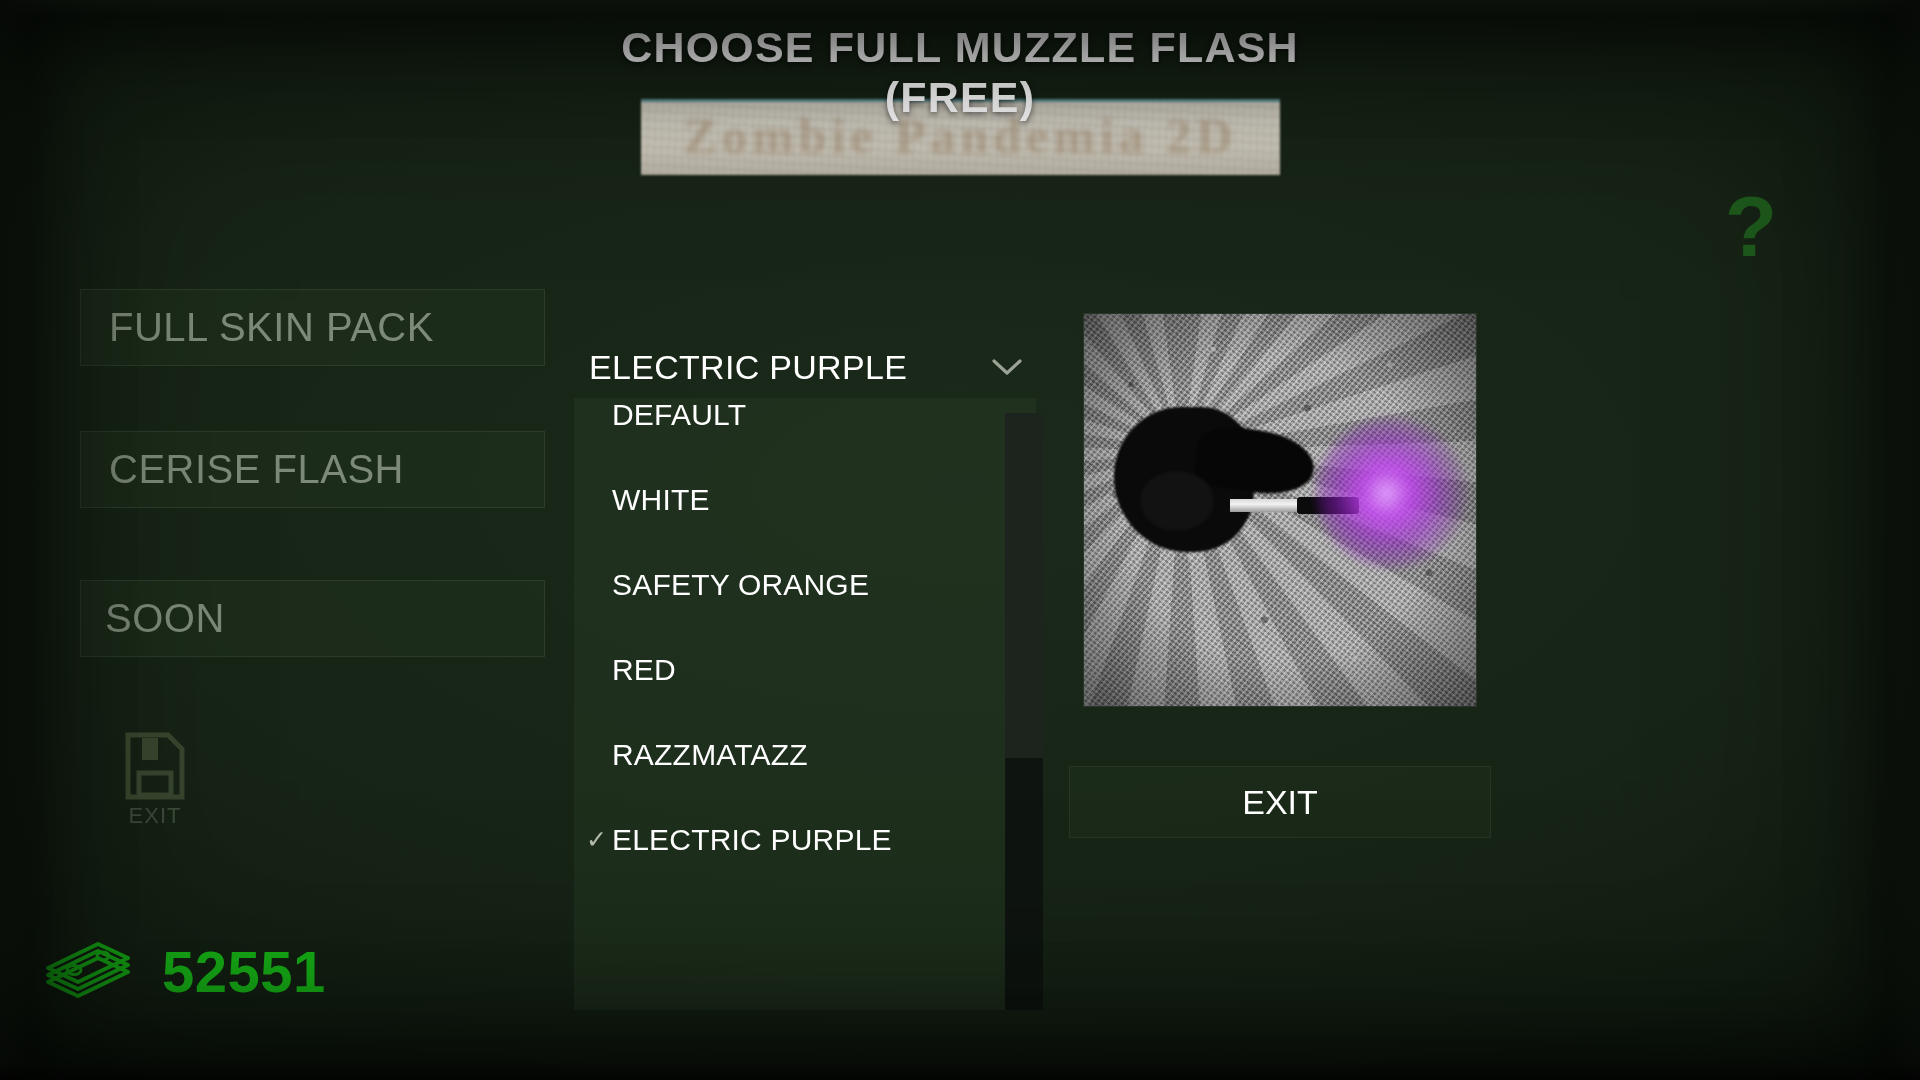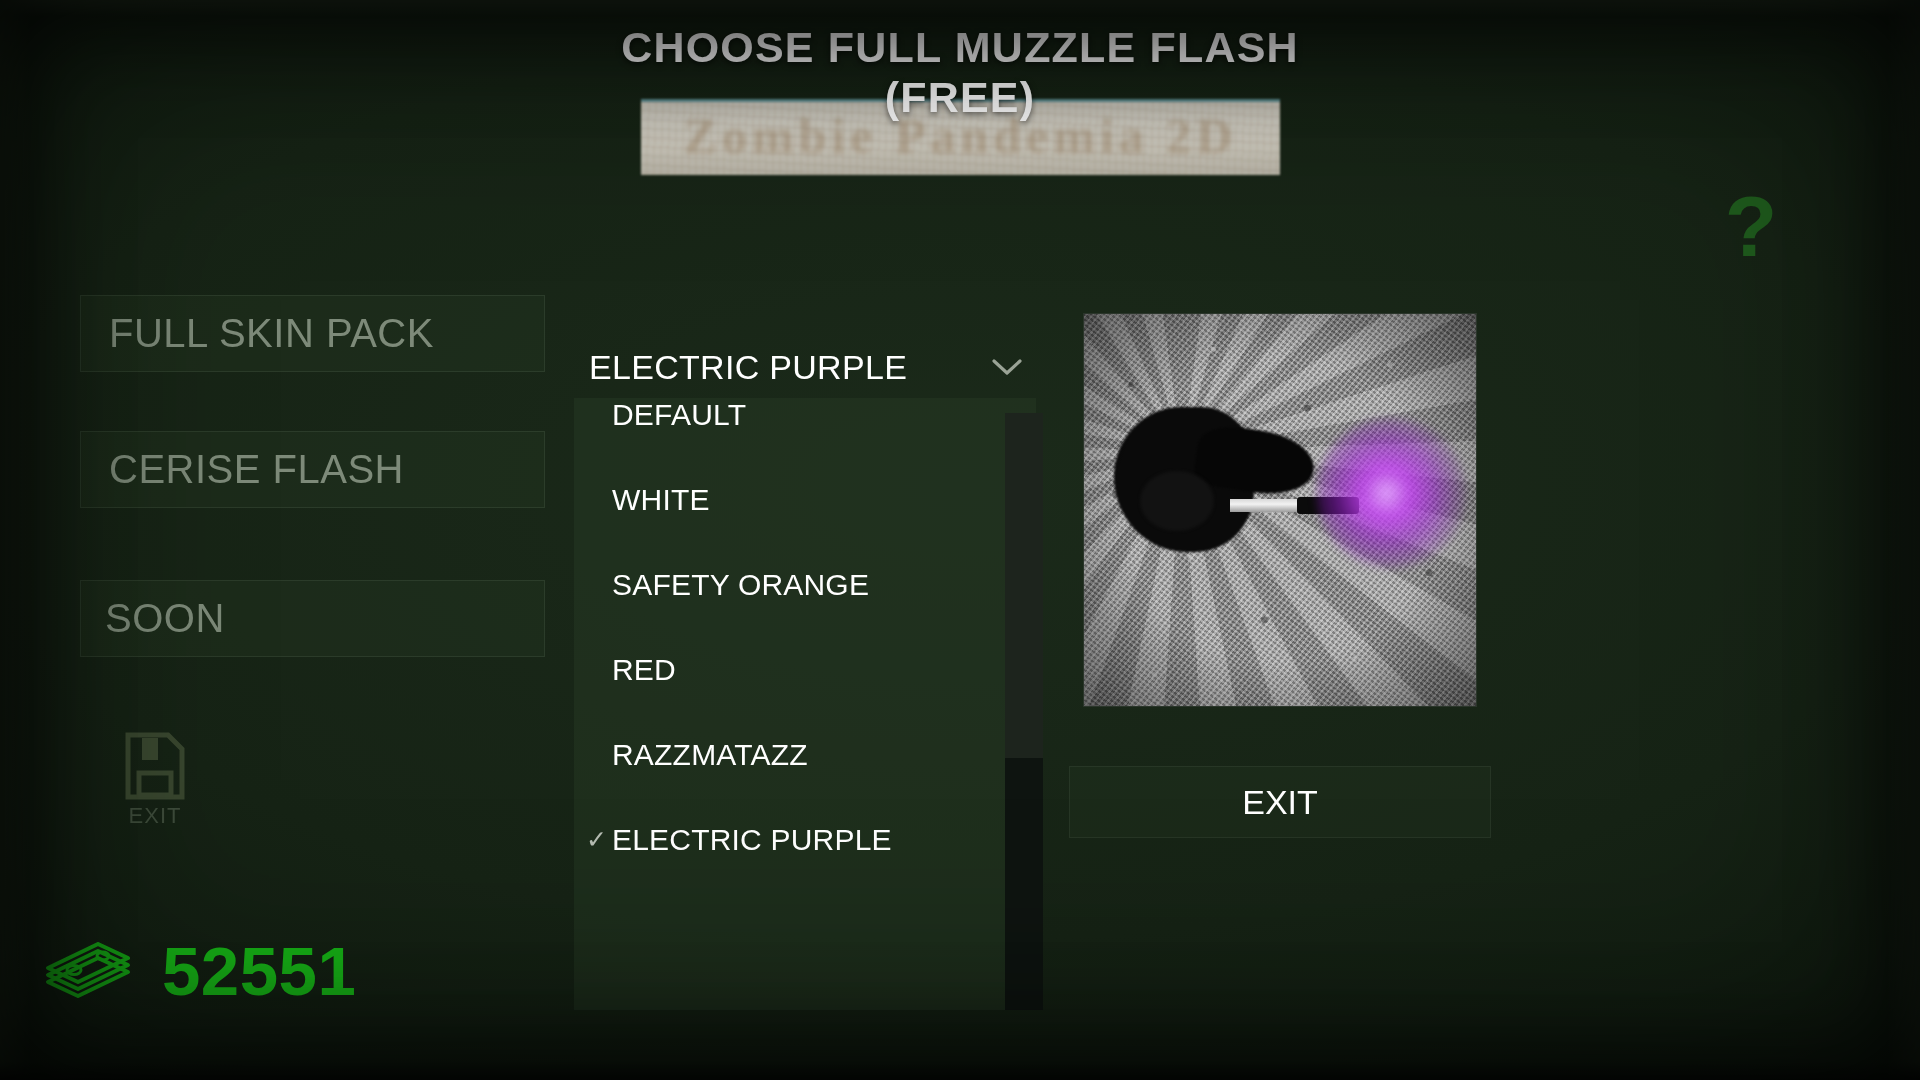--- a/index.html
+++ b/index.html
@@ -151,21 +151,21 @@
     border: 1px solid rgba(150, 170, 145, 0.13);
     color: #7d8a79;
     font-size: 40px;
     letter-spacing: .5px;
     display: flex;
     align-items: center;
     padding-left: 28px;
     z-index: 15;
     cursor: pointer;
   }
-  #btn-full-skin-pack { top: 295px; }
+  #btn-full-skin-pack { top: 289px; }
   #btn-muzzle-flash   { top: 431px; }
   #btn-soon           { top: 580px; padding-left: 24px; }
 
   #save-exit {
     position: absolute;
     left: 100px; top: 731px;
     width: 110px; height: 105px;
     z-index: 15;
     cursor: pointer;
     text-align: center;
@@ -183,21 +183,21 @@
     position: absolute;
     left: 44px; top: 935px;
     height: 72px;
     display: flex;
     align-items: center;
     gap: 30px;
     z-index: 15;
   }
   #money .money-value {
     color: #17b217;
-    font-size: 69px;
+    font-size: 58px;
     font-weight: bold;
     letter-spacing: .5px;
   }
 
   
   #dropdown-field {
     position: absolute;
     left: 574px; top: 338px;
     width: 462px; height: 58px;
     display: flex;

